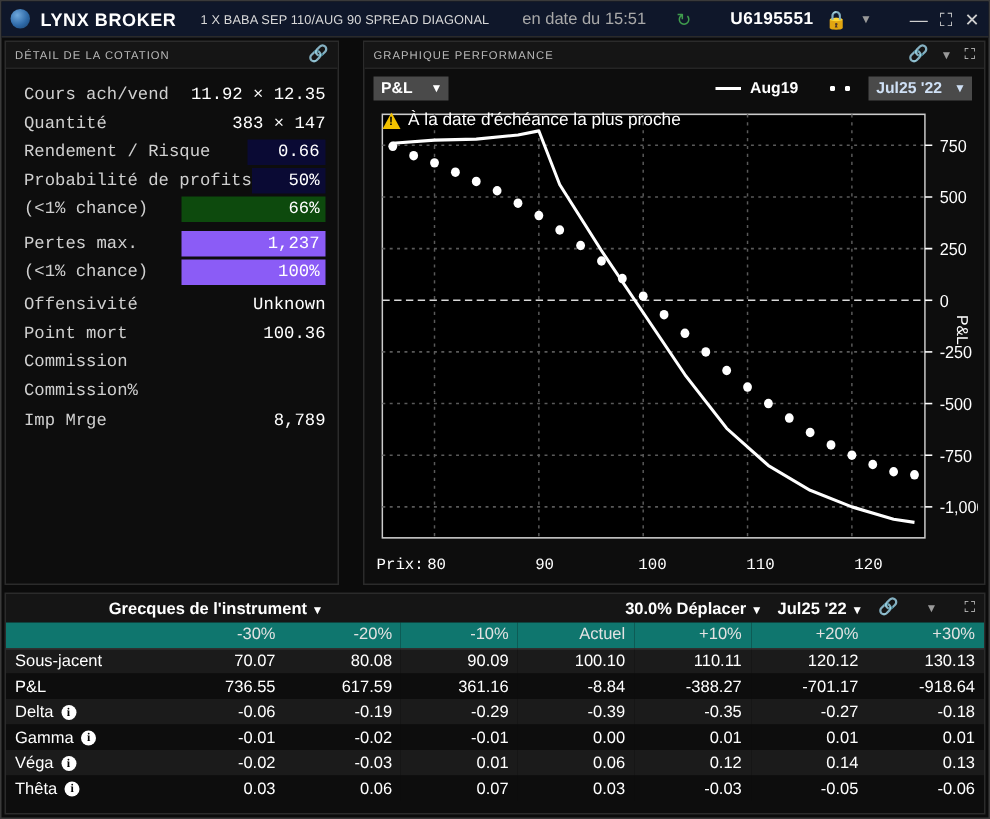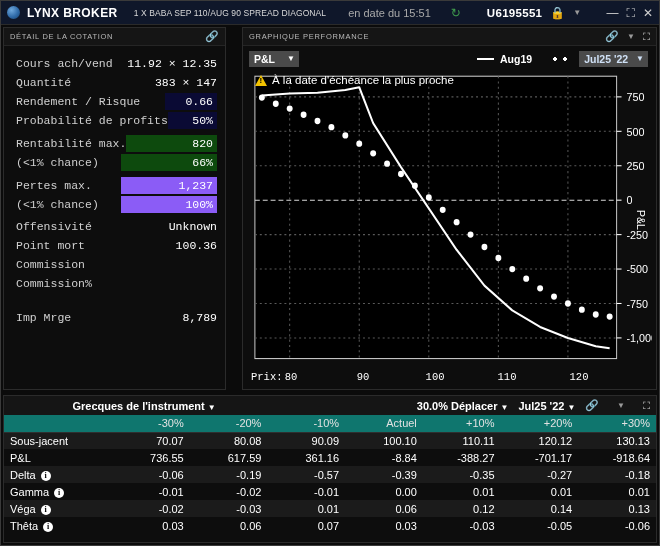--- a/index.html
+++ b/index.html
@@ -386,25 +386,20 @@
           <span class="qlabel">Rendement / Risque</span>
           <span class="qfill"></span>
           <span class="bar-val bar-navy">0.66</span>
         </div>
         <div class="qrow">
           <span class="qlabel">Probabilité de profits</span>
           <span class="qfill"></span>
           <span class="bar-val bar-navy">50%</span>
         </div>
 
-        <div class="qrow" style="margin-top:4px">
-          <span class="qlabel">Rentabilité max.</span>
-          <span class="qfill"></span>
-          <span class="bar-val bar-green wide-96">820</span>
-        </div>
         <div class="qrow">
           <span class="qlabel">(&lt;1% chance)</span>
           <span class="qfill"></span>
           <span class="bar-val bar-green wide-96">66%</span>
         </div>
 
         <div class="qrow" style="margin-top:4px">
           <span class="qlabel">Pertes max.</span>
           <span class="qfill"></span>
           <span class="bar-val bar-red wide-96">1,237</span>
@@ -428,21 +423,21 @@
         <div class="qrow">
           <span class="qlabel">Commission</span>
           <span class="qfill"></span>
           <span class="qval"></span>
         </div>
         <div class="qrow">
           <span class="qlabel">Commission%</span>
           <span class="qfill"></span>
           <span class="qval"></span>
         </div>
-        <div class="qrow" style="margin-top:15px">
+        <div class="qrow" style="margin-top:1px">
           <span class="qlabel">Imp Mrge</span>
           <span class="qfill"></span>
           <span class="qval">8,789</span>
         </div>
       </div>
     </div>
 
     <div class="chart-panel">
       <div class="panel-head">
         <div class="panel-title">GRAPHIQUE PERFORMANCE</div>
@@ -593,21 +588,21 @@
             <td>361.16</td>
             <td>-8.84</td>
             <td>-388.27</td>
             <td>-701.17</td>
             <td>-918.64</td>
           </tr>
           <tr class="alt">
             <td>Delta<span class="info-dot">i</span></td>
             <td>-0.06</td>
             <td>-0.19</td>
-            <td>-0.57</td>
+            <td>-0.29</td>
             <td>-0.39</td>
             <td>-0.35</td>
             <td>-0.27</td>
             <td>-0.18</td>
           </tr>
           <tr class="reg">
             <td>Gamma<span class="info-dot">i</span></td>
             <td>-0.01</td>
             <td>-0.02</td>
             <td>-0.01</td>

